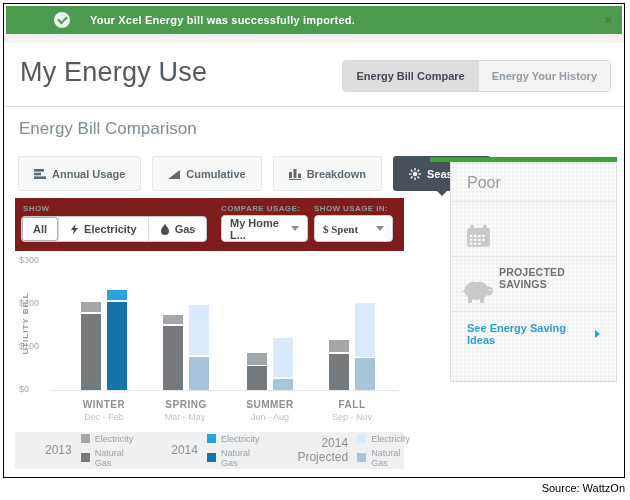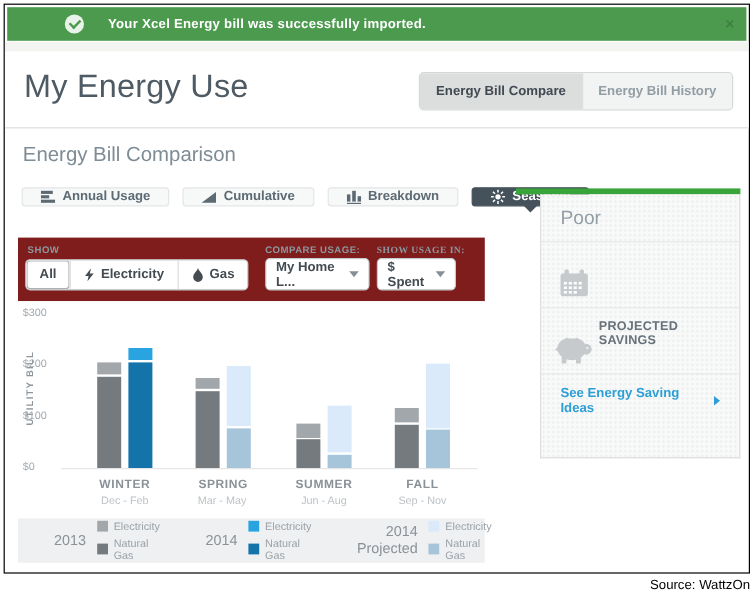--- a/index.html
+++ b/index.html
@@ -22,21 +22,21 @@
   .page-title { position:absolute; left:16px; top:14px; font-size:27px; color:#4f5b64; letter-spacing:0.2px; }
   .view-toggle { position:absolute; right:13px; top:17px; display:flex; border:1px solid #d6d7d8; border-radius:4px; overflow:hidden; }
   .view-btn { height:30px; padding:0 13px; font-size:11px; font-weight:bold; display:flex; align-items:center; cursor:pointer; }
   .view-btn.active { background:#dcdddd; color:#414a52; }
   .view-btn.inactive { background:#f2f3f3; color:#929da4; border-left:1px solid #dddede; }
 
   .section-title { position:absolute; left:15px; top:115px; font-size:17px; color:#7e8c95; }
 
   
   .tabs { position:absolute; left:14px; top:152px; display:flex; gap:11px; }
-  .tab { position:relative; height:16px; padding:0 15px; background:#f7f8f8; border:1px solid #e4e5e6; border-radius:3px; display:flex; align-items:center; gap:6px; font-size:11px; font-weight:bold; color:#5c6a73; cursor:pointer; }
+  .tab { position:relative; height:35px; padding:0 15px; background:#f7f8f8; border:1px solid #e4e5e6; border-radius:3px; display:flex; align-items:center; gap:6px; font-size:11px; font-weight:bold; color:#5c6a73; cursor:pointer; }
   .tab.active { background:#45525b; border-color:#45525b; color:#fff; }
   .tab.active:after { content:""; position:absolute; bottom:-6px; left:50%; margin-left:-6px; border:6px solid transparent; border-top:6px solid #45525b; border-bottom:none; }
   .tab svg { flex:none; }
 
   
   .filters { position:absolute; left:11px; top:194px; width:389px; height:53px; background:#7f1d1d; }
   .flabel { position:absolute; font-size:8px; font-weight:bold; color:#8d979e; letter-spacing:0.4px; }
   .seg { position:absolute; left:6px; top:18px; display:flex; height:26px; background:#fff; border:1px solid #c8cbcd; border-radius:4px; overflow:hidden; }
   .seg-btn { display:flex; align-items:center; gap:5px; padding:0 11px; font-size:11px; font-weight:bold; color:#434b51; cursor:pointer; border-left:1px solid #d9dbdc; }
   .seg-btn:first-child { border-left:none; }
@@ -89,21 +89,21 @@
       <span class="msg">Your Xcel Energy bill was successfully imported.</span>
       <span class="close">×</span>
     </div>
 
     <div class="topstrip dots"></div>
 
     <div class="header">
       <div class="page-title">My Energy Use</div>
       <div class="view-toggle">
         <div class="view-btn active">Energy Bill Compare</div>
-        <div class="view-btn inactive">Energy Bill History</div>
+        <div class="view-btn inactive">Energy Your History</div>
       </div>
     </div>
 
     <div class="section-title">Energy Bill Comparison</div>
 
     <div class="tabs">
       <div class="tab">
         <svg width="12" height="12" viewBox="0 0 12 12">
             <g fill="#5c6a73">
               <rect x="0" y="1" width="10" height="2.6"></rect>
@@ -163,22 +163,22 @@
               <path d="M5 0 C5.2 3 9 4.5 9 8 a4 4 0 0 1 -8 0 C1 4.5 4.8 3 5 0 Z" fill="#454c52"></path>
             </svg>
           <span>Gas</span>
         </div>
       </div>
       <div class="flabel" style="left:206px; top:6px;">COMPARE USAGE:</div>
       <div class="dropdown" style="left:206px; width:87px;">
         <span>My Home L...</span>
         <span class="caret"></span>
       </div>
-      <div class="flabel" style="left:299px; top:6px;font-family:Liberation Serif, serif;">SHOW USAGE IN:</div>
-      <div class="dropdown" style="left:299px; width:66px;">
+      <div class="flabel" style="left:299px; top:6px;">SHOW USAGE IN:</div>
+      <div class="dropdown" style="left:299px; width:79px;font-family:Liberation Serif, serif;">
         <span>$ Spent</span>
         <span class="caret"></span>
       </div>
     </div>
 
     <div class="chart">
       <div class="ylab">UTILITY BILL</div>
       <div class="baseline"></div>
       <div id="chart-plot"></div>
     <div class="ytick" style="top: 133px;">$0</div>

